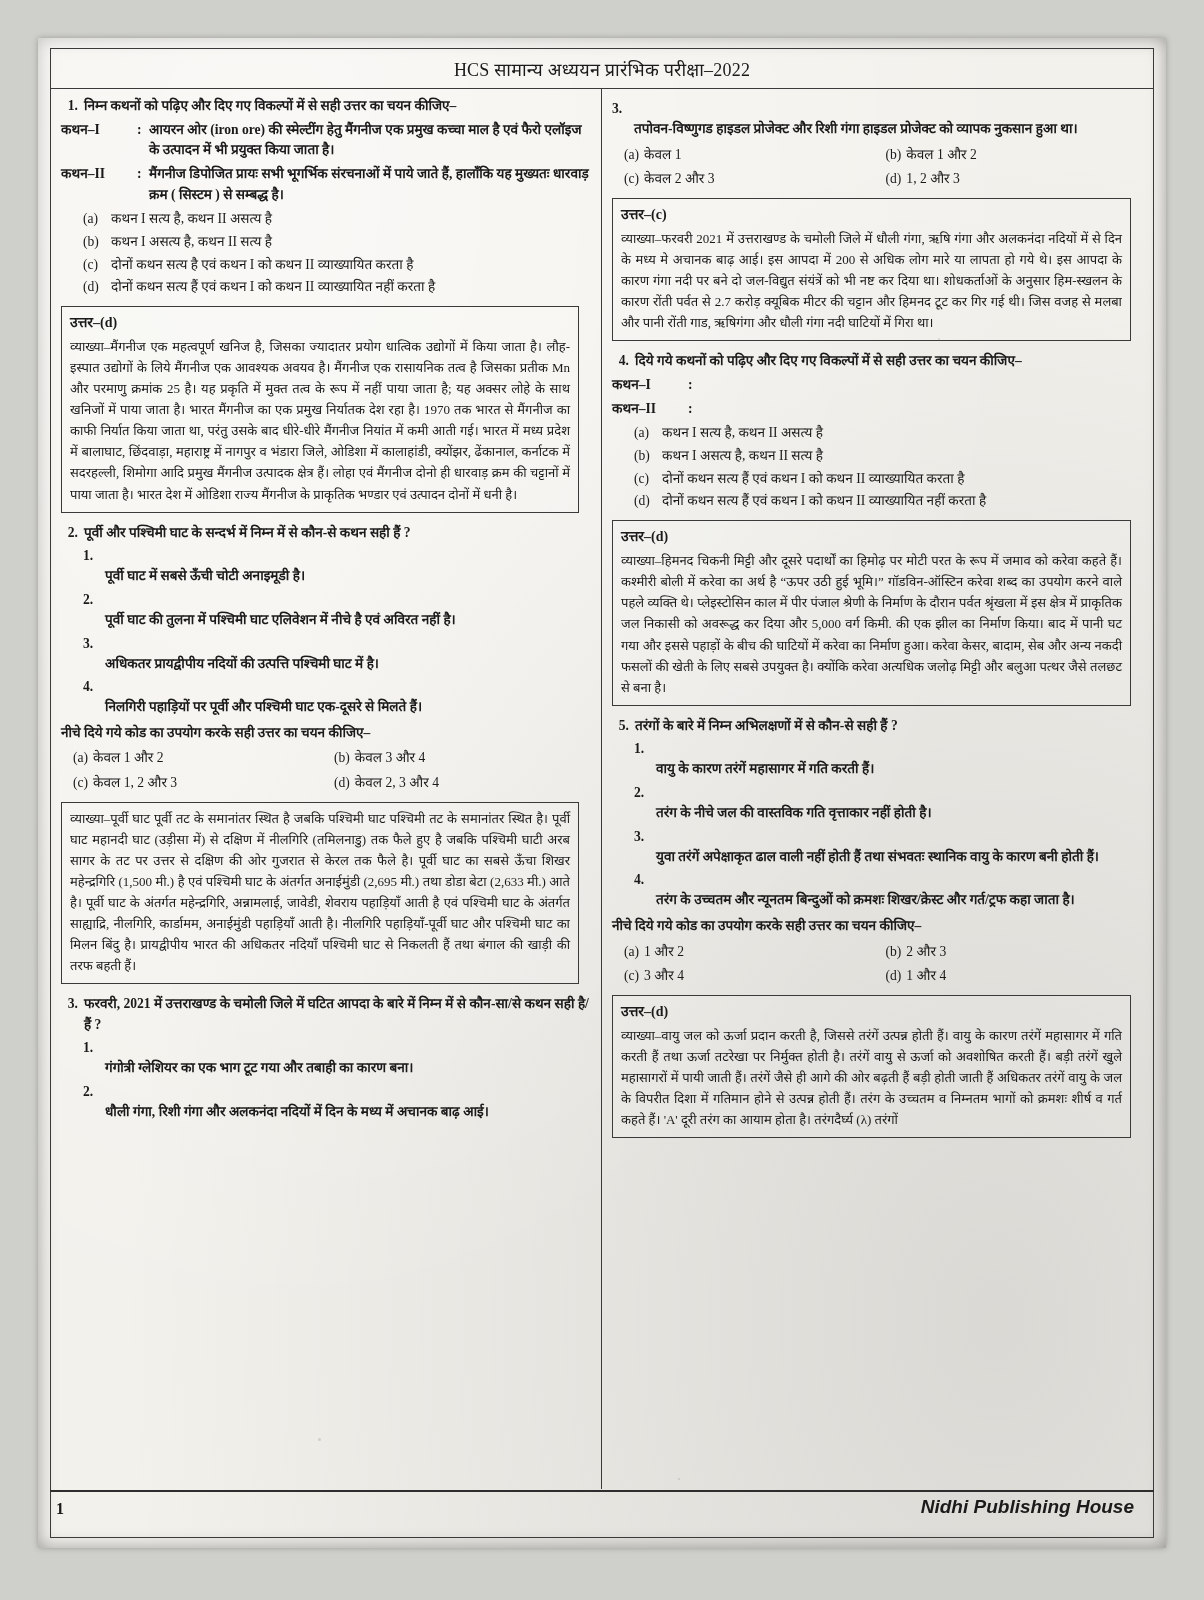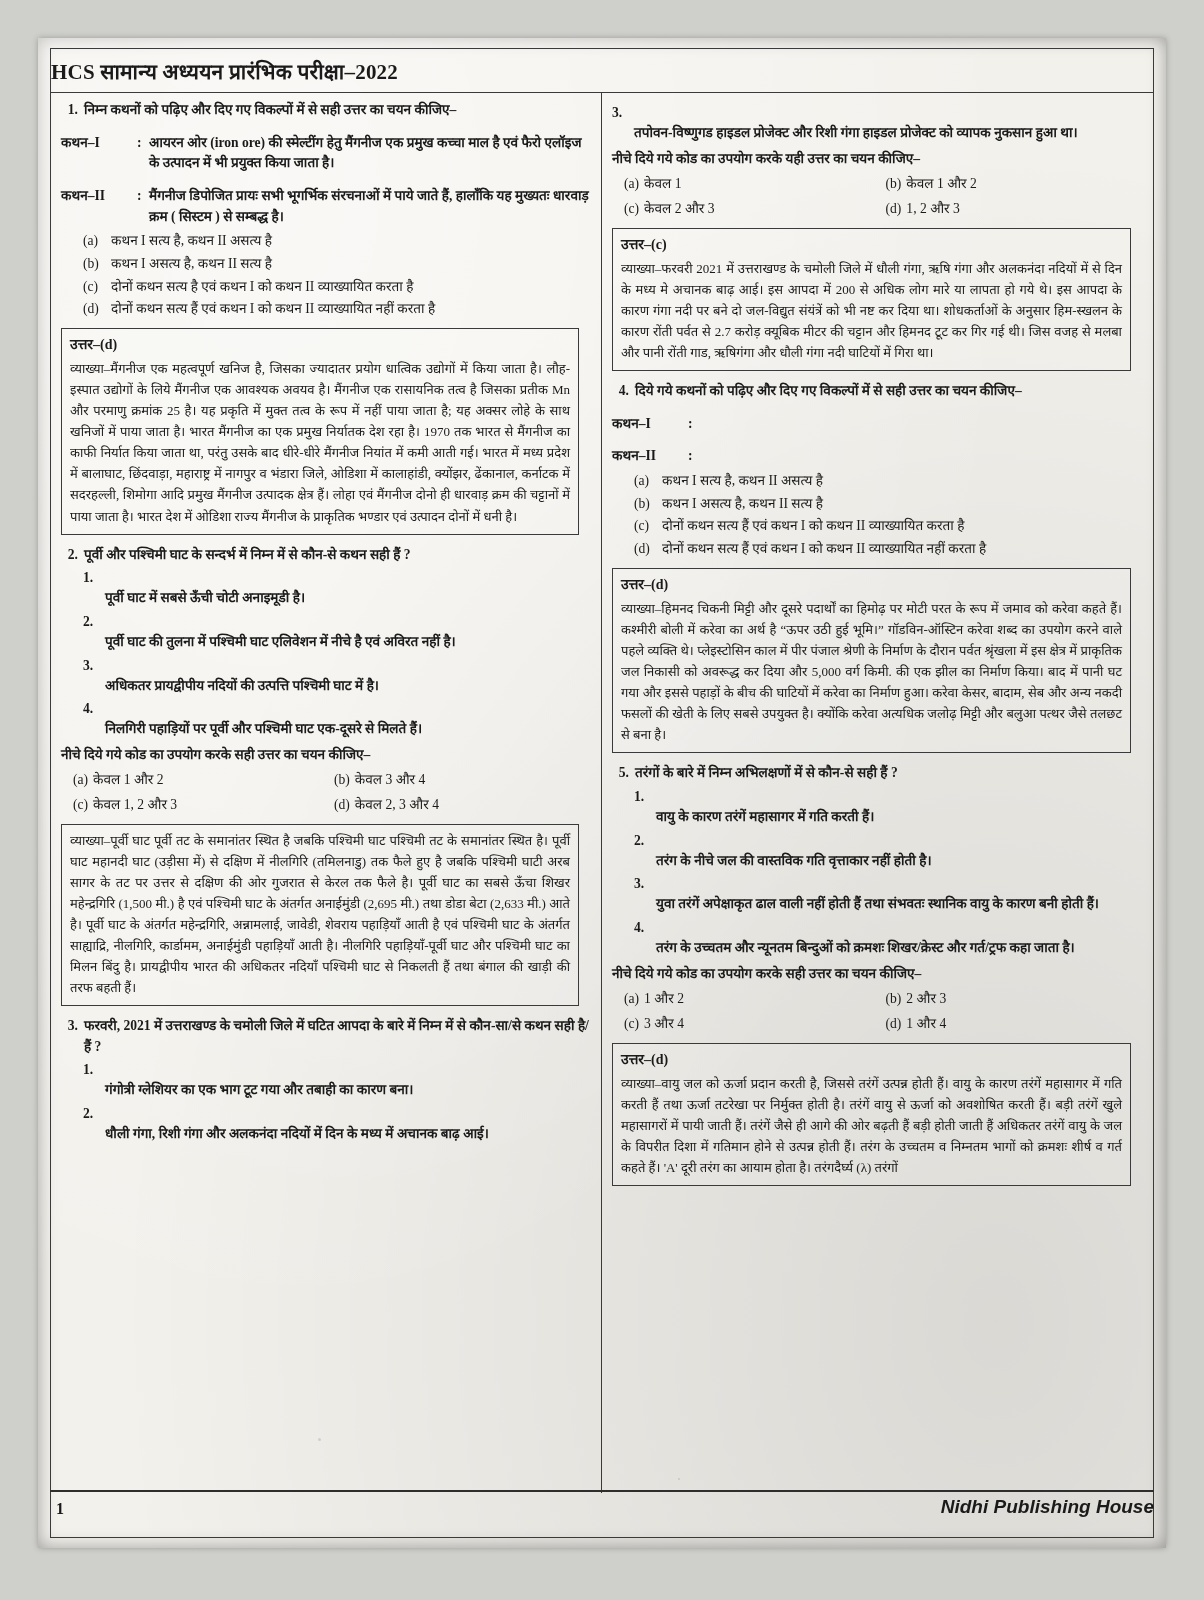--- a/index.html
+++ b/index.html
@@ -25,22 +25,23 @@
       radial-gradient(ellipse at 85% 85%, rgba(0,0,0,0.10), rgba(0,0,0,0) 65%);
     pointer-events:none;
   }
   .inner {
     position:absolute;
     left:12px; top:10px; right:12px; bottom:10px;
     border:1.5px solid #3a3a3a;
     padding:0;
   }
   .title {
-    font-size:21px;
-    font-weight:bold;
+    text-align:center;
+    font-size:18px;
+    font-weight:normal;
     letter-spacing:0.2px;
     padding:8px 0 7px 0;
     border-bottom:1.5px solid #3a3a3a;
   }
   .cols {
     display:flex;
     height:calc(100% - 88px);
   }
   .col {
     width:50%;
@@ -57,21 +58,21 @@
     gap:6px;
     font-weight:bold;
     align-items:flex-start;
   }
   .qnum { min-width:17px; text-align:right; }
   .qtext { flex:1; }
 
   .stmt {
     display:flex;
     gap:4px;
-    margin-top:12px;
+    margin-top:3px;
     font-weight:bold;
   }
   .stmt .lbl { min-width:72px; }
   .stmt .colon { width:8px; }
   .stmt .body { flex:1; }
 
   .numlist { margin:2px 0 0 0; padding:0; list-style:none; }
   .numlist li {
     display:flex; gap:8px;
     font-weight:bold;
@@ -120,21 +121,21 @@
   }
   .footrule {
     position:absolute; left:0; right:0; top:0;
     border-top:2px solid #2e2e2e;
   }
   .pageno {
     position:absolute; left:6px; top:10px;
     font-weight:bold; font-size:16px;
   }
   .publisher {
-    position:absolute; right:0; top:6px;
+    position:absolute; right:20px; top:6px;
     font-family:"Liberation Sans", sans-serif;
     font-weight:bold; font-style:italic;
     font-size:19px;
   }
   .speck { position:absolute; background:rgba(0,0,0,0.12); border-radius:50%; }
 </style>
 </head>
 <body>
 
 <div class="page">
@@ -255,21 +256,20 @@
 
       <div class="col right">
 
         <div class="qitem">
           <ul class="numlist" style="padding-left:0">
             <li style="padding-left:0">
               <span class="n">3.</span>
               <span class="t">तपोवन-विष्णुगड हाइडल प्रोजेक्ट और रिशी गंगा हाइडल प्रोजेक्ट को व्यापक नुकसान हुआ था।</span>
             </li>
           </ul>
-          <div class="codeline">नीचे दिये गये कोड का उपयोग करके यही उत्तर का चयन कीजिए–</div>
           <div class="opts2">
             <div class="cell">
               <span>(a)</span>
               <span>केवल 1</span>
             </div>
             <div class="cell">
               <span>(b)</span>
               <span>केवल 1 और 2</span>
             </div>
             <div class="cell">

